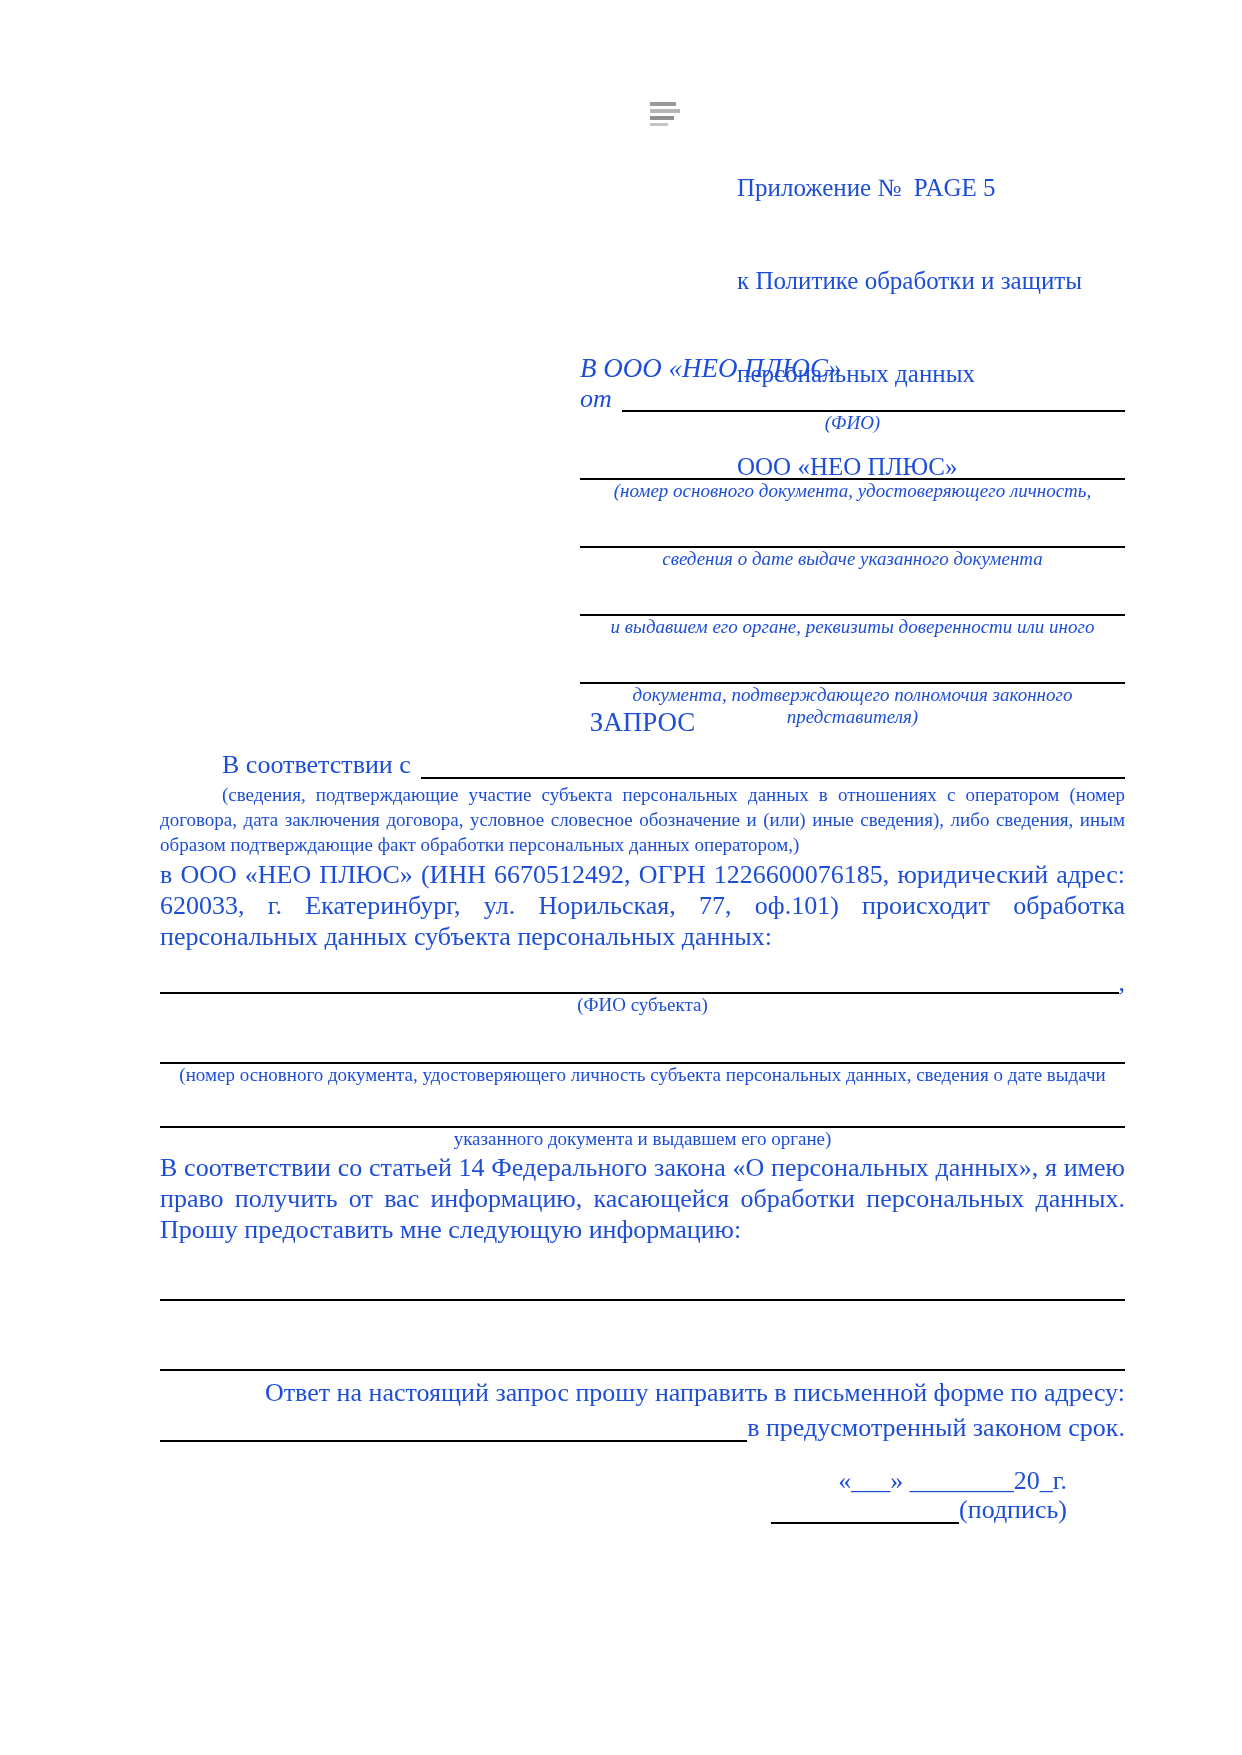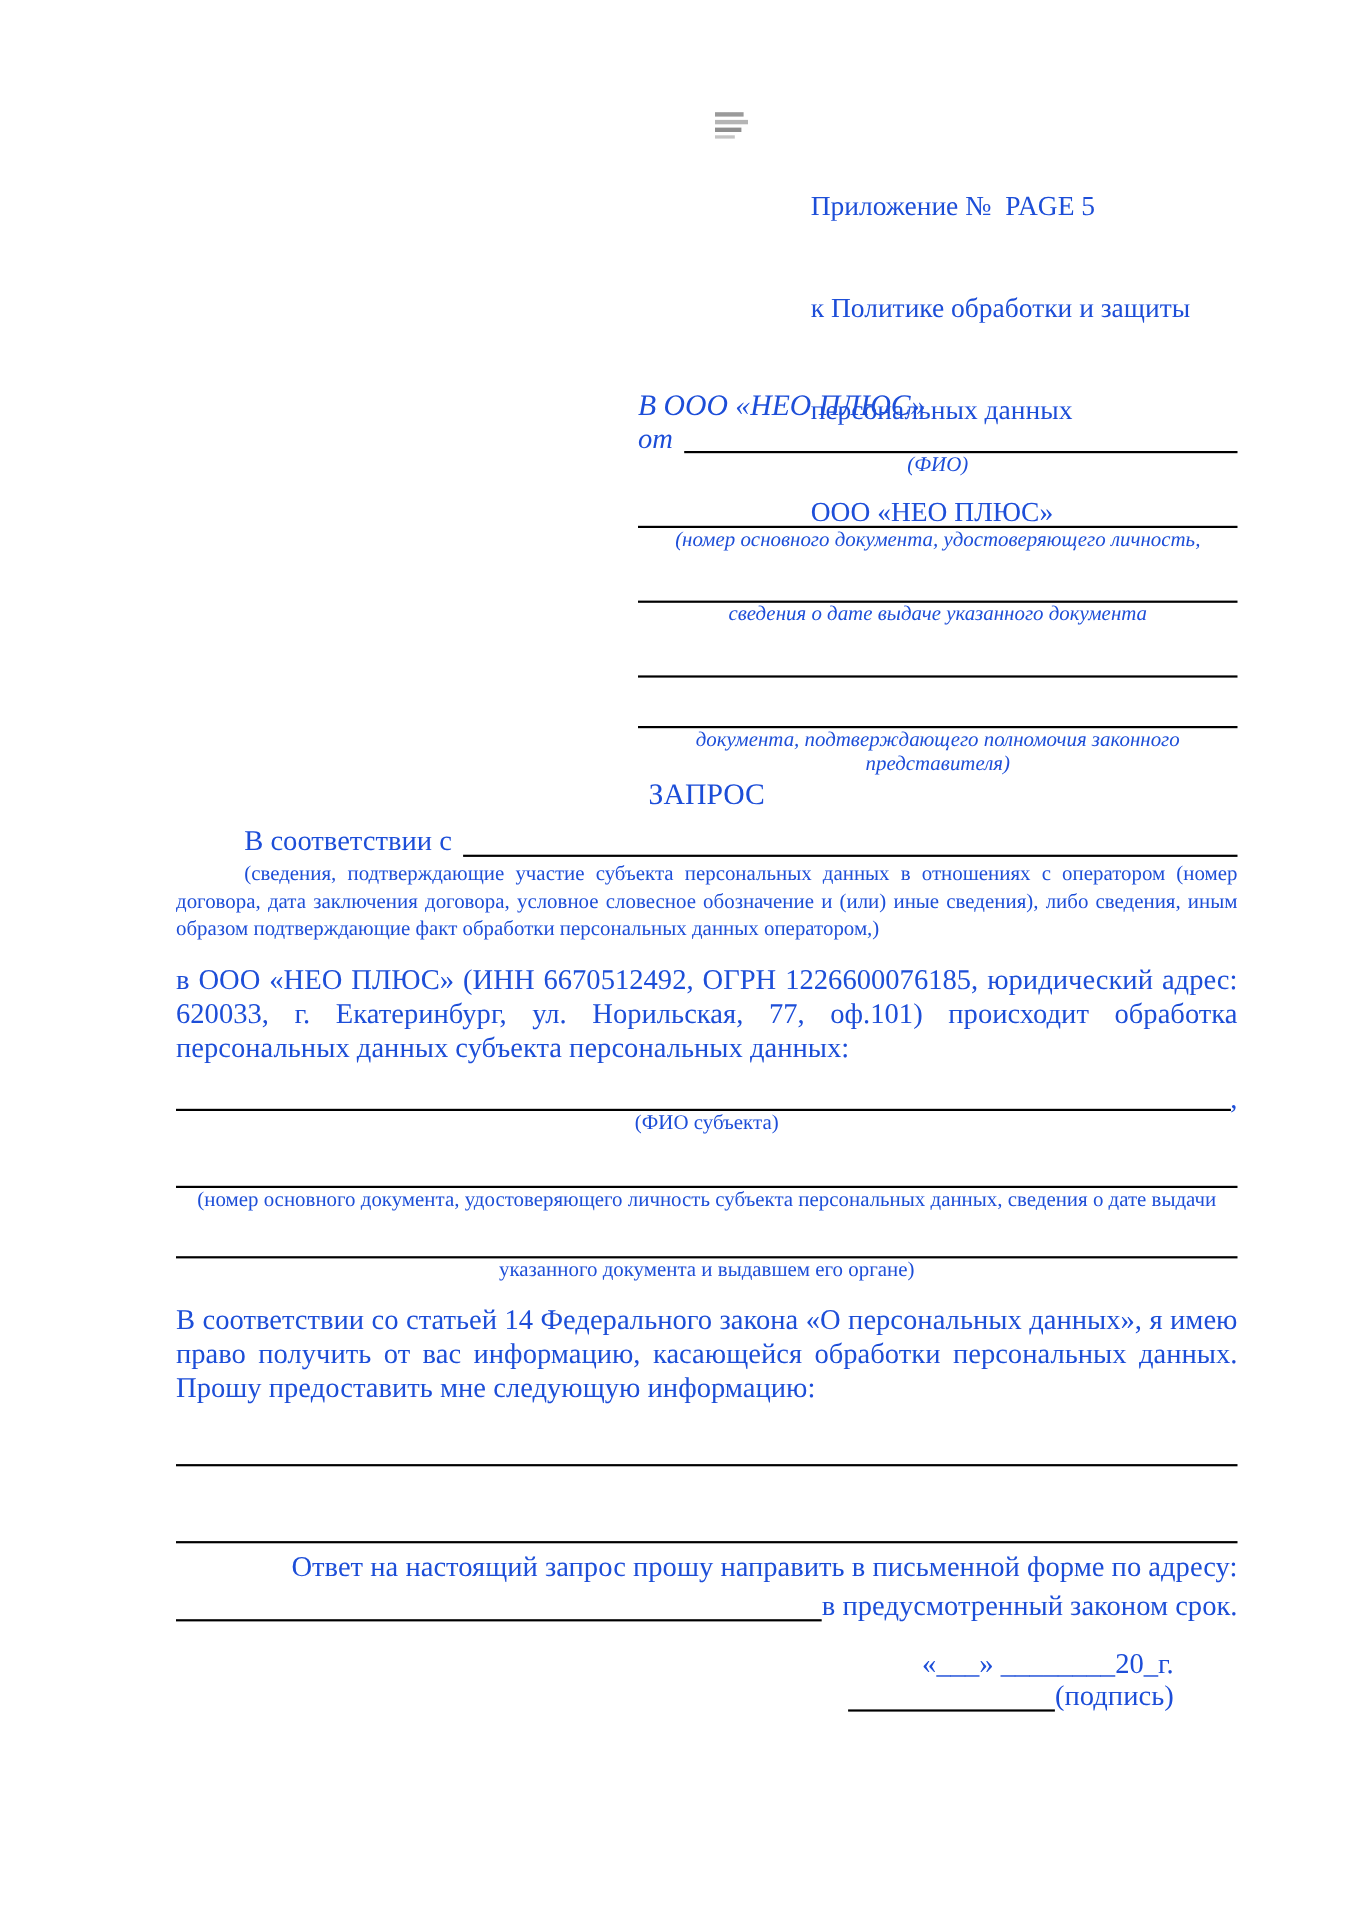--- a/index.html
+++ b/index.html
@@ -40,21 +40,21 @@
   .blank-line{border-bottom:2px solid #000;height:24px;}
   .recipient .blank-line{margin-top:20px;}
   .body{
     position:absolute;left:160px;top:705px;width:965px;
     font-size:26px;line-height:31px;
   }
   .zapros{text-align:center;font-size:27px;line-height:34px;margin-bottom:8px;}
   .accordance{display:flex;align-items:flex-end;padding-left:62px;height:32px;}
   .accordance .lbl{white-space:nowrap;margin-right:10px;line-height:28px;}
   .note{font-size:19px;line-height:25px;text-align:justify;text-indent:62px;margin-top:3px;}
-  .para{text-align:justify;margin-top:18px;}
+  .para{text-align:justify;margin-top:2px;}
   .subject-row{display:flex;align-items:flex-end;margin-top:16px;height:26px;}
   .subject-row .comma{line-height:22px;}
   .body .blank-gap{margin-top:22px;}
   .body .blank-gap2{margin-top:16px;}
   .body .blank-big1{margin-top:30px;}
   .body .blank-big2{margin-top:44px;}
   .reply1{text-align:right;margin-top:6px;}
   .reply2{display:flex;align-items:flex-end;margin-top:2px;height:32px;}
   .reply2 .txt{white-space:nowrap;line-height:28px;}
   .date-row{display:flex;justify-content:center;align-items:flex-end;margin-top:24px;padding-right:58px;flex-direction:column;}
@@ -89,20 +89,21 @@
     </div>
     <div class="caption">(ФИО)</div>
 
     <div class="blank-line"></div>
     <div class="caption">(номер основного документа, удостоверяющего личность,</div>
 
     <div class="blank-line"></div>
     <div class="caption">сведения о дате выдаче указанного документа</div>
 
     <div class="blank-line"></div>
+    <div class="caption">и выдавшем его органе, реквизиты доверенности или иного</div>
 
     <div class="blank-line"></div>
     <div class="caption">документа, подтверждающего полномочия законного представителя)</div>
   </div>
 
   <div class="body">
 
     <div class="zapros">ЗАПРОС</div>
 
     <div class="accordance">

